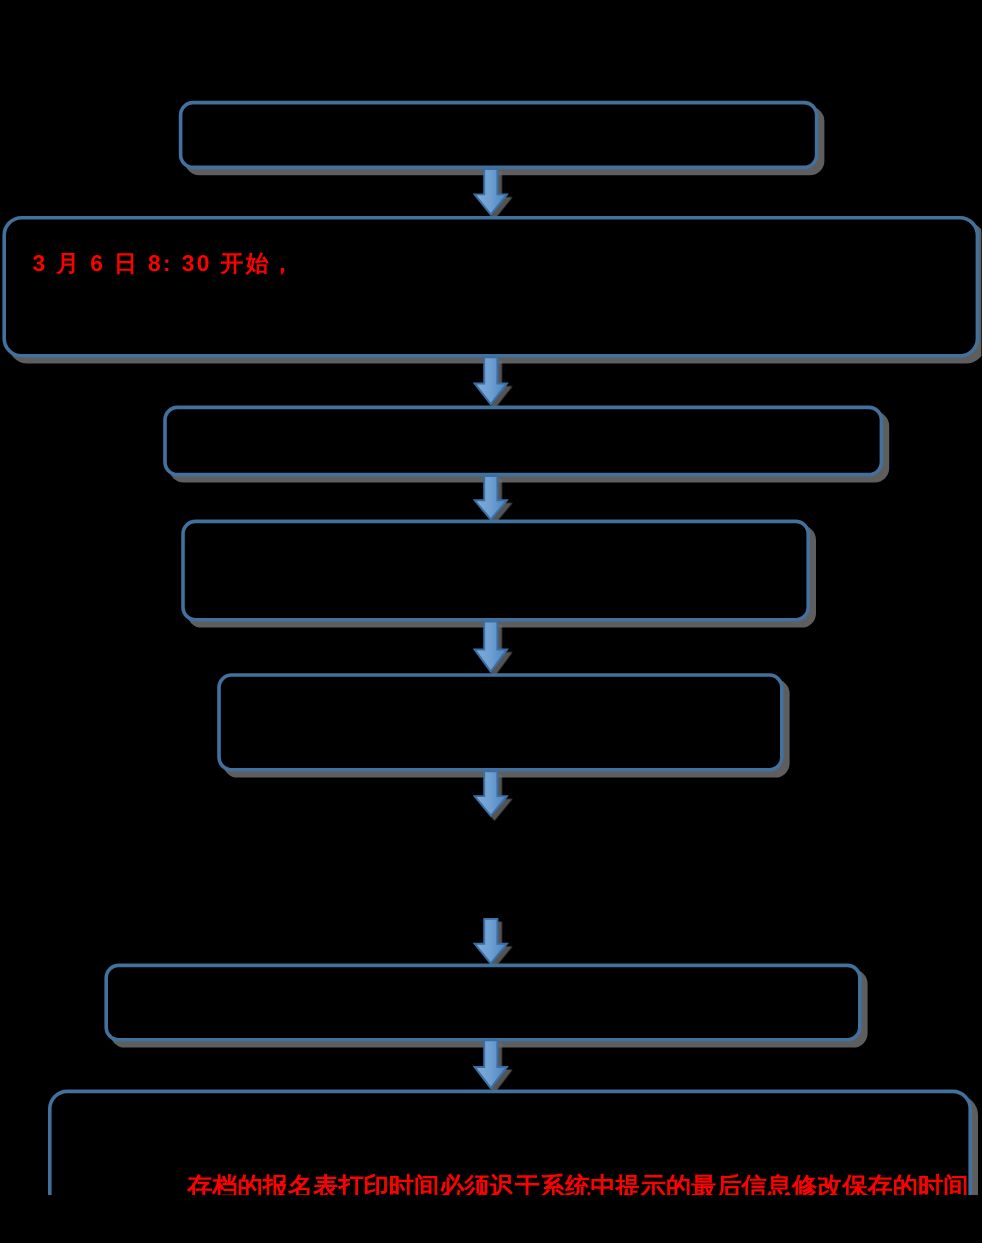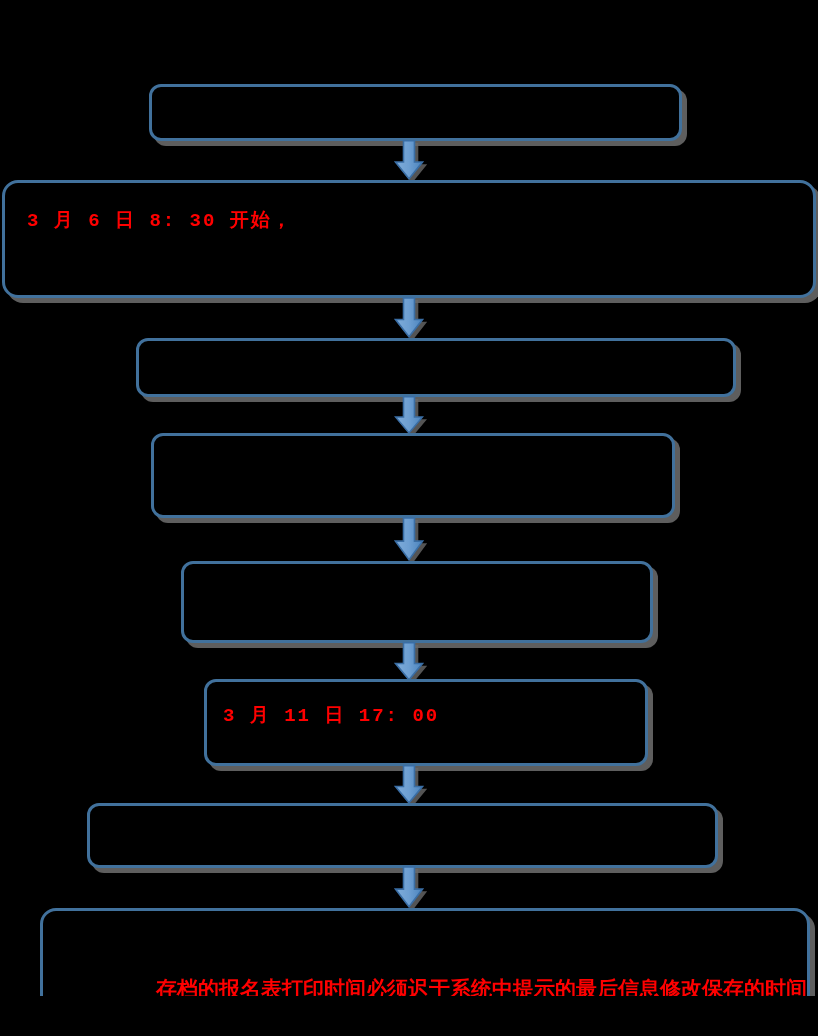--- a/index.html
+++ b/index.html
@@ -6,21 +6,21 @@
     margin: 0;
     padding: 0;
     background: #000000;
   }
   .stage {
     position: relative;
     width: 818px;
     height: 996px;
     background: #000000;
     overflow: hidden;
-    font-family: Liberation Mono, monospace;
+    font-family: Liberation Sans, sans-serif;
   }
   .box {
     position: absolute;
     box-sizing: border-box;
     border: 3px solid #41719C;
     border-radius: 12px;
     background: #000000;
     box-shadow: 5px 5px 0 rgba(110,110,110,0.85);
   }
   .box.big-radius { border-radius: 16px; }
@@ -106,23 +106,20 @@
   </svg>
 
   <div class="box" style="left:181px; top:561px; width:472px; height:82px;">
     <span class="label"></span>
   </div>
 
   <svg class="arrow" style="top:642px; height:39px;" viewBox="0 0 30 40" preserveAspectRatio="none">
     <path d="M9.5 0.8 L20.5 0.8 L20.5 22 L28.5 22 L15 38.8 L1.5 22 L9.5 22 Z" fill="url(#arrowGrad)" stroke="#3A6EA5" stroke-width="1.6"></path>
   </svg>
 
-  <div class="box" style="left:204px; top:679px; width:444px; height:87px;">
-    <span class="label label-step6">3 月 11 日 17: 00</span>
-  </div>
 
   <svg class="arrow" style="top:765px; height:39px;" viewBox="0 0 30 40" preserveAspectRatio="none">
     <path d="M9.5 0.8 L20.5 0.8 L20.5 22 L28.5 22 L15 38.8 L1.5 22 L9.5 22 Z" fill="url(#arrowGrad)" stroke="#3A6EA5" stroke-width="1.6"></path>
   </svg>
 
   <div class="box" style="left:87px; top:803px; width:631px; height:65px;">
     <span class="label"></span>
   </div>
 
   <svg class="arrow" style="top:866px; height:42px;" viewBox="0 0 30 40" preserveAspectRatio="none">

